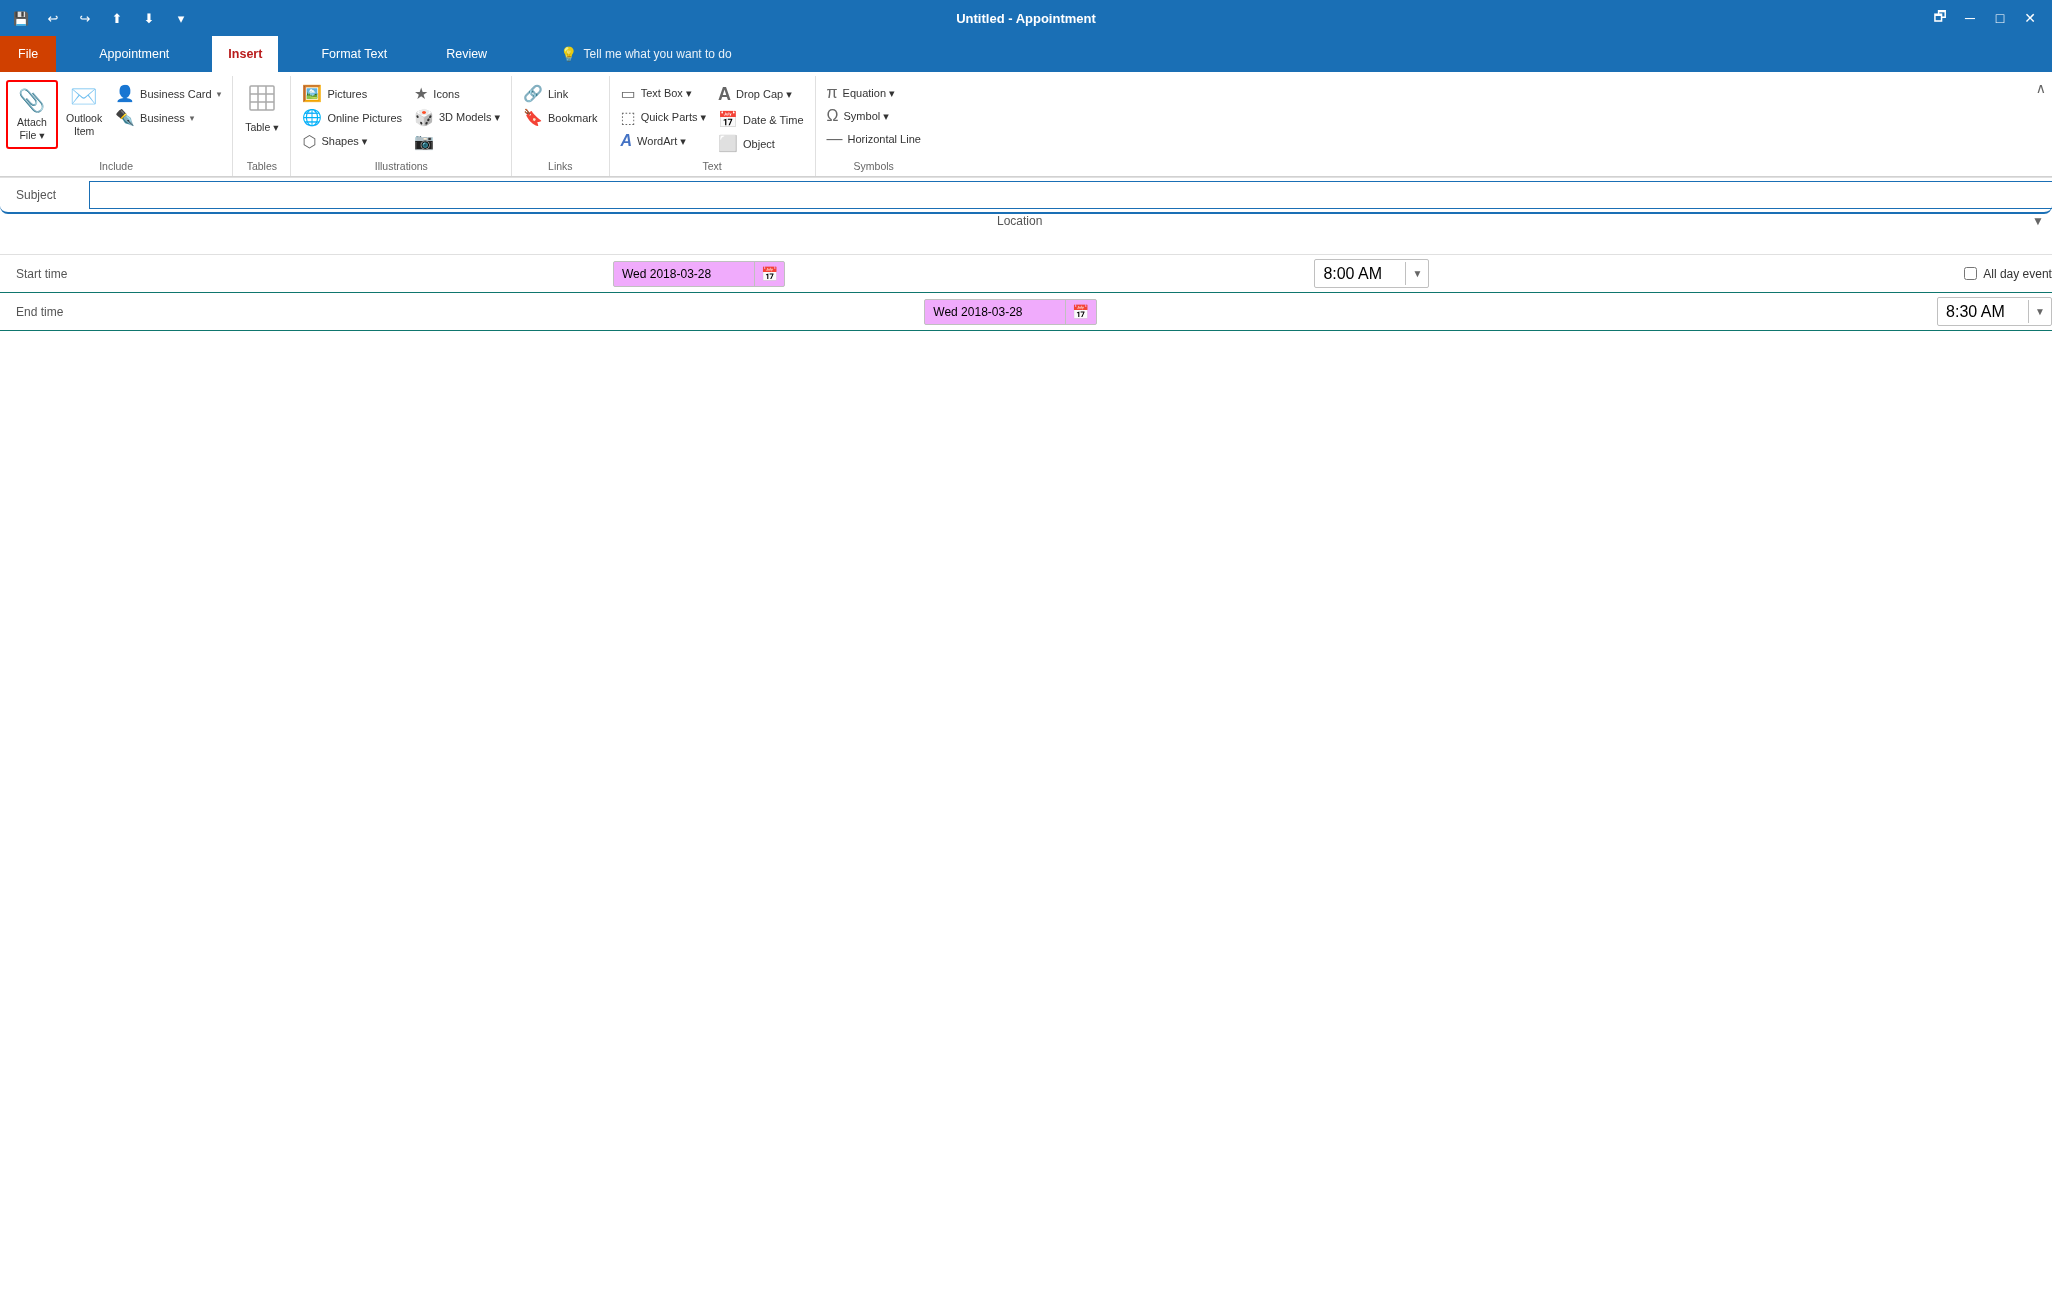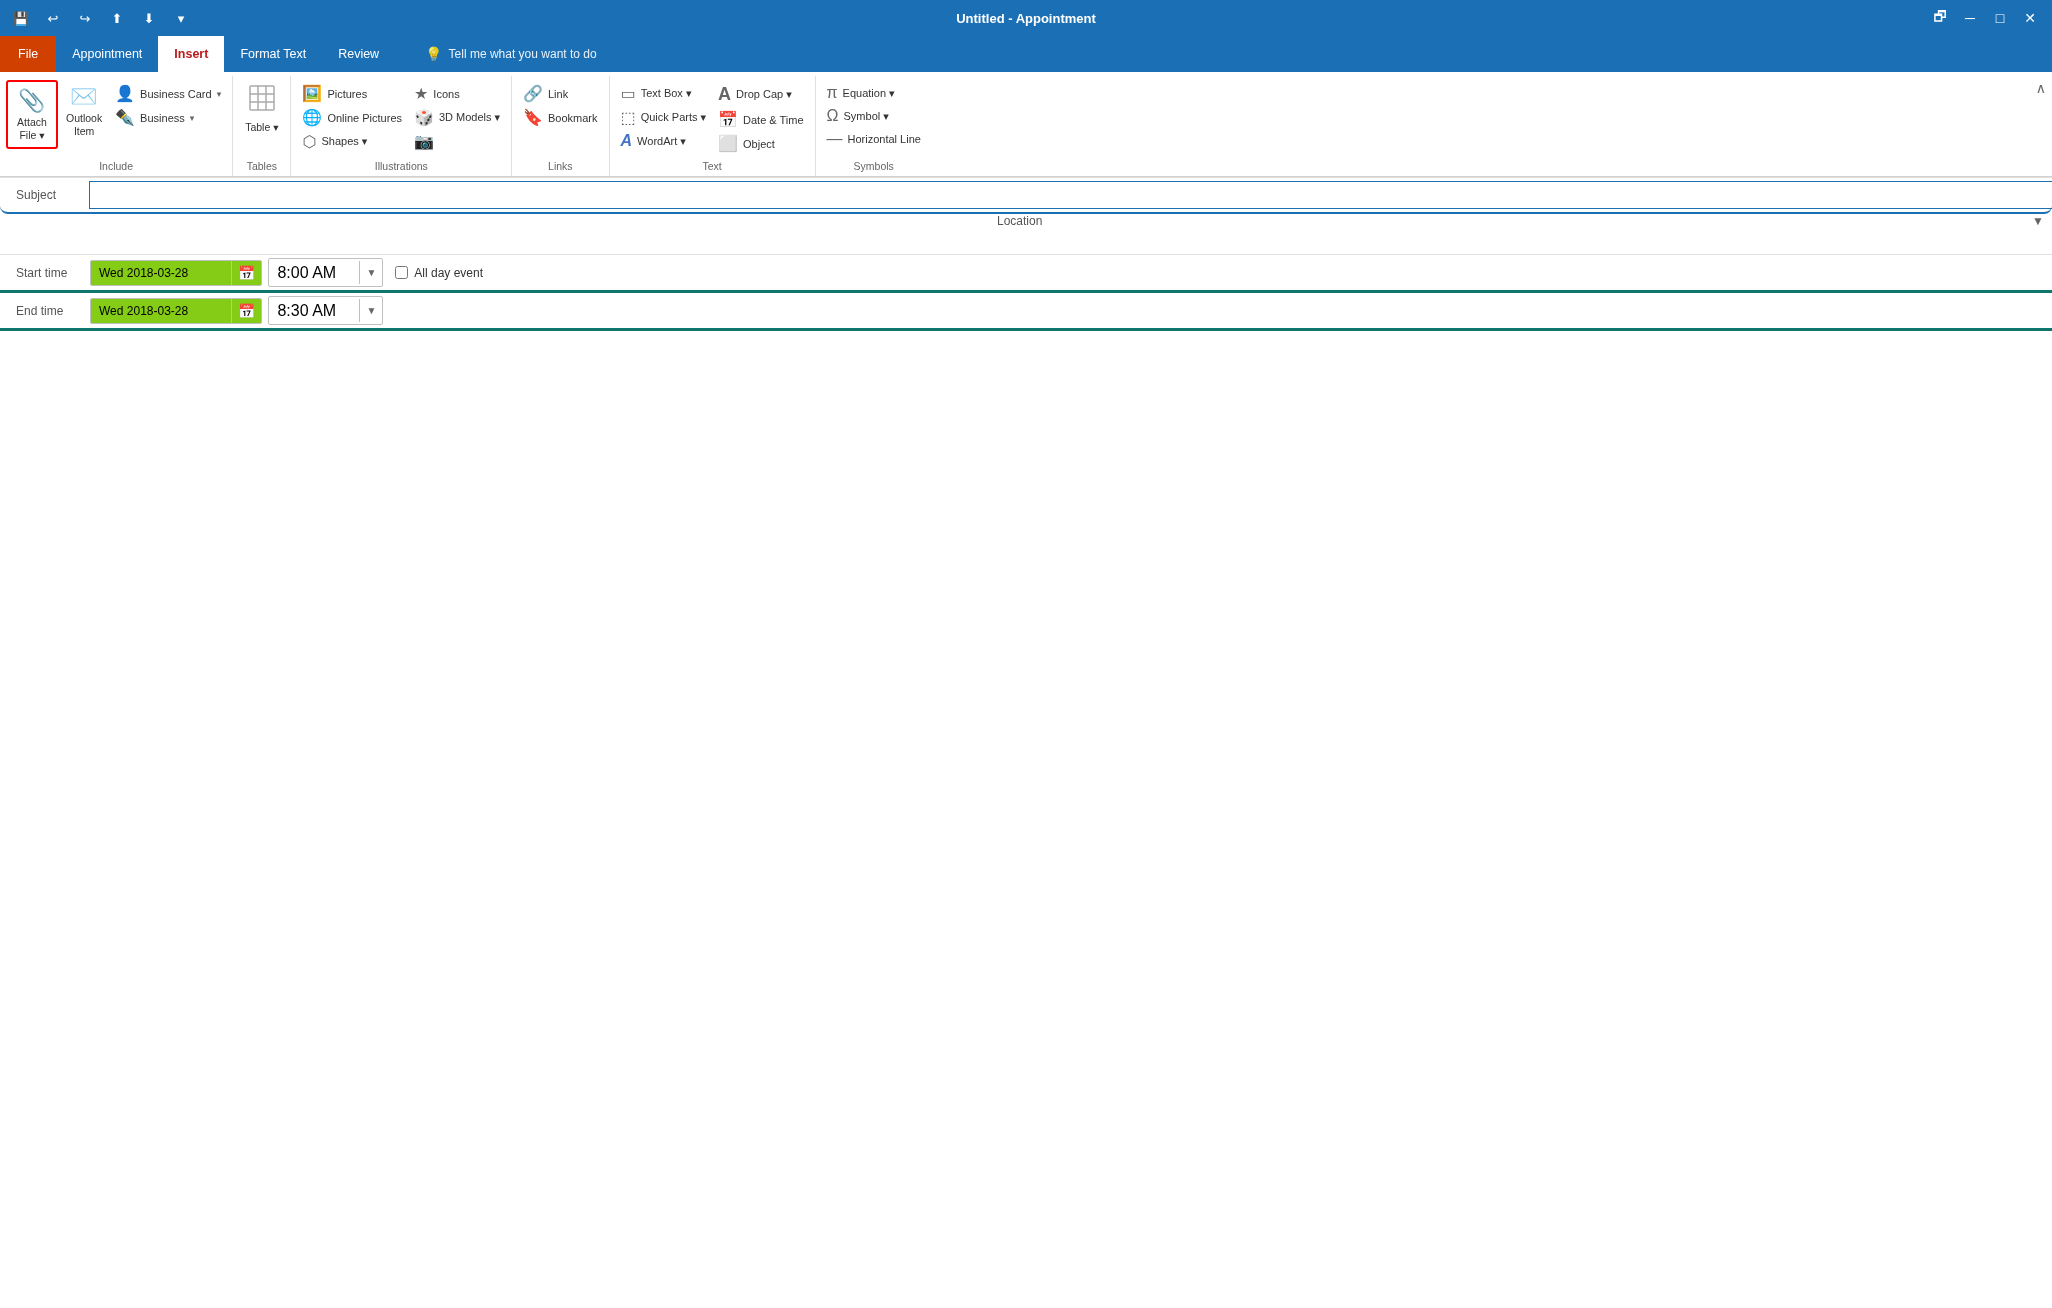--- a/index.html
+++ b/index.html
@@ -30,20 +30,21 @@
       font-size: 13px; border-radius: 2px;
     }
 
     
     .ribbon { background: white; border-bottom: 1px solid #d1d1d1; }
     .ribbon-tabs {
       background: #1a6fb5;
       display: flex;
       align-items: stretch;
       height: 36px;
+      gap: 27px;
     }
     .ribbon-tab {
       color: white; cursor: pointer; padding: 0 16px;
       display: flex; align-items: center; font-size: 12.5px;
       background: none; border: none; height: 100%;
       transition: background 0.1s;
     }
     .ribbon-tab.active { background: white; color: #b91c1c; font-weight: 600; }
     .ribbon-tab.file { background: #d04000; color: white; padding: 0 18px; }
 
@@ -136,37 +137,38 @@
     }
     .subject-row { border-bottom: 2px solid #1a6fb5; border-radius: 8px; }
     .location-row { position: relative; flex-direction: column; }
     .location-arrow {
       position: absolute; right: 8px; color: #666; font-size: 12px;
     }
 
     .datetime-row {
       display: flex;
       align-items: center;
-      border-bottom: 3px solid #0f766e;
+      border-bottom: 1px solid #0f766e;
       min-height: 38px;
       padding: 0 0;
+      justify-content: space-between;
     }
     .datetime-label {
       width: 90px;
       padding: 0 12px 0 16px;
       color: #555;
       font-size: 12px;
       flex-shrink: 0;
     }
     .date-input-wrap {
       display: flex; align-items: center;
       border: 1px solid #c0c0c0;
       border-radius: 2px;
       margin-right: 6px;
-      background: #84cc16;
+      background: #f0abfc;
     }
     .date-input-wrap input {
       border: none; outline: none; font-size: 12px;
       padding: 5px 8px; width: 140px; background: transparent;
     }
     .date-cal-btn {
       background: none; border: none; cursor: pointer;
       padding: 4px 6px; color: #555; font-size: 14px;
       border-left: 1px solid #c0c0c0;
     }

